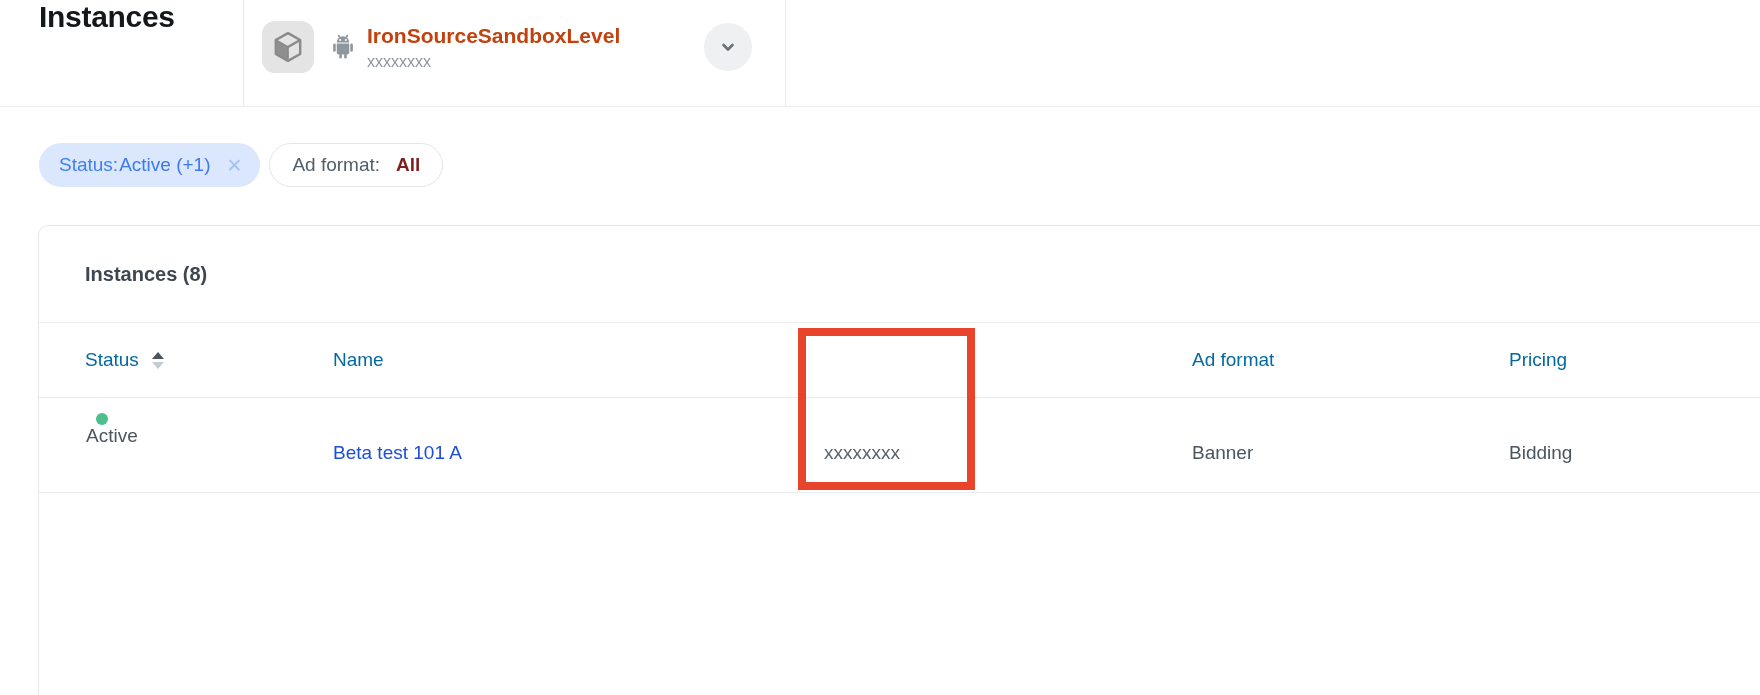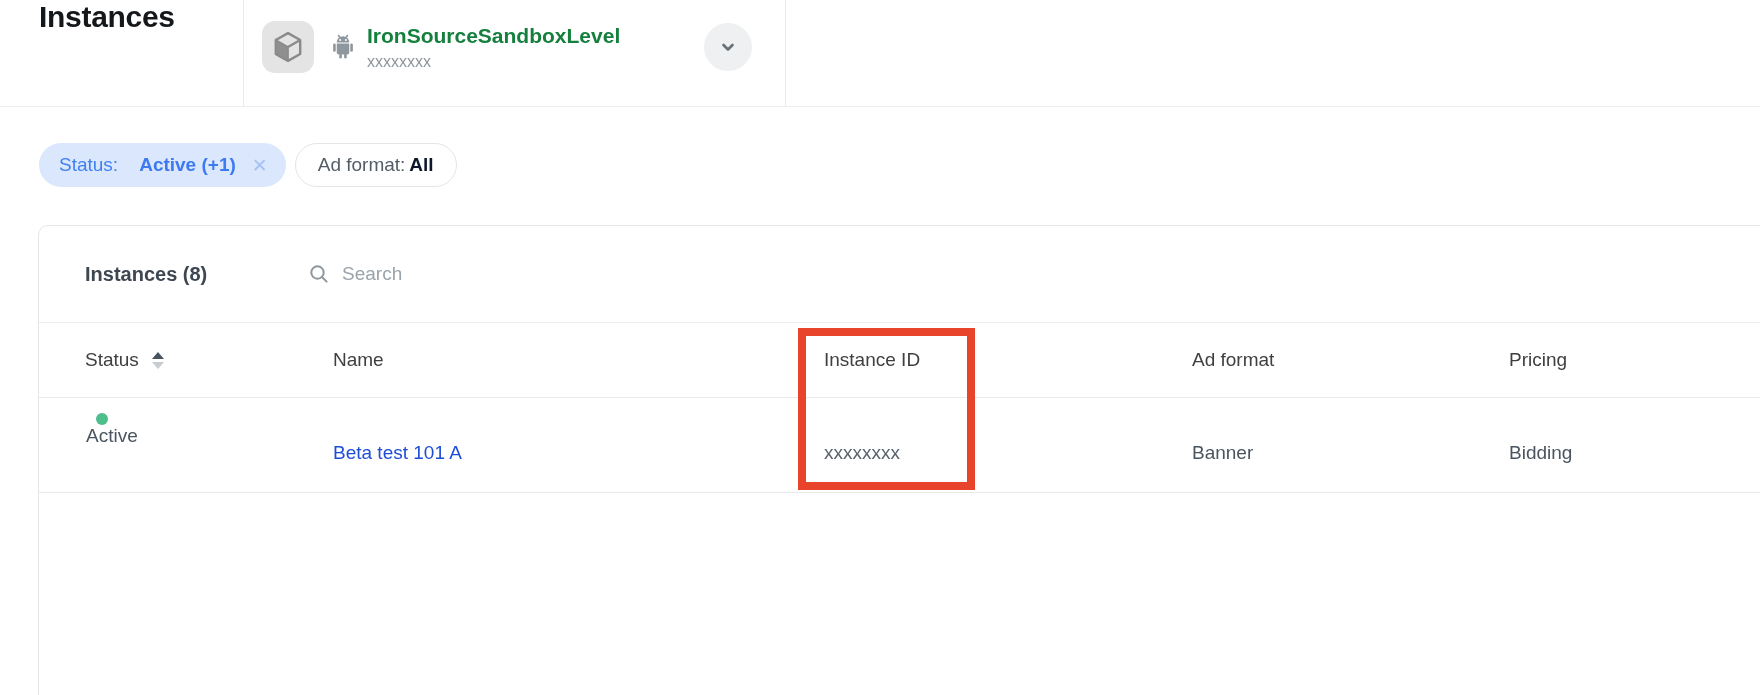--- a/index.html
+++ b/index.html
@@ -12,54 +12,54 @@
             background:#fff; border-bottom:1px solid #ececec; display:flex; }
   .title-sect { width:244px; height:100%; display:flex; align-items:flex-start;
                 padding-left:39px; padding-bottom:12px; border-right:1px solid #e9e9e9; }
   .page-title { font-size:30px; font-weight:700; color:#15181b; letter-spacing:-0.3px; }
   .sel-sect { width:542px; height:100%; display:flex; align-items:center;
               padding-bottom:12px; border-right:1px solid #e9e9e9; position:relative; }
   .app-icon { width:52px; height:52px; margin-left:18px; border-radius:13px;
               background:#e4e4e4; display:flex; align-items:center; justify-content:center; flex:0 0 auto; }
   .android-wrap { margin-left:14px; flex:0 0 auto; display:flex; align-items:center; }
   .app-meta { margin-left:9px; display:flex; flex-direction:column; }
-  .app-name { font-size:21px; font-weight:700; color:#15803d; line-height:1.25; }
+  .app-name { font-size:21px; font-weight:700; color:#c2410c; line-height:1.25; }
   .app-key  { font-size:16px; color:#8d959c; margin-top:4px; }
   .chev-btn { margin-left:auto; margin-right:33px; width:48px; height:48px; border-radius:50%;
               background:#eef0f1; border:none; display:flex; align-items:center; justify-content:center;
               cursor:pointer; flex:0 0 auto; }
 
   
   .chips { position:absolute; left:39px; top:143px; display:flex; gap:9px; }
   .chip { height:44px; border-radius:22px; display:flex; align-items:center; font-size:19px; }
   .chip-blue { background:#dbe7fc; padding:0 18px 0 20px; }
   .chip-blue .chip-label { color:#4080f2; font-weight:400; }
-  .chip-blue .chip-value { color:#3d7af0; font-weight:700; margin-left:21px; }
+  .chip-blue .chip-value { color:#3d7af0; font-weight:400; margin-left:1px; }
   .chip-close { color:#a6c2f4; font-weight:700; font-size:19px; margin-left:16px; cursor:pointer; line-height:1; }
   .chip-plain { background:#fff; border:1px solid #e3e5e8; padding:11px 22px; }
   .chip-plain .chip-label { color:#535d67; font-weight:400; }
-  .chip-plain .chip-value { color:#0f172a; font-weight:700; margin-left:4px; }
+  .chip-plain .chip-value { color:#7f1d1d; font-weight:700; margin-left:16px; }
 
   
   .card { position:absolute; left:38px; top:225px; right:-24px; bottom:-24px;
           background:#fff; border:1px solid #e6e6e6; border-radius:10px; }
   .card-toolbar { height:97px; display:flex; align-items:center; padding-left:46px;
                   border-bottom:1px solid #ececec; }
   .card-title { width:223px; font-size:20px; font-weight:700; color:#3e4751; }
   .searchbox { display:flex; align-items:center; }
   .search-input { border:none; outline:none; font-size:19px; color:#4b555f; width:320px;
                   margin-left:12px; background:transparent;
                   font-family:"Liberation Sans","DejaVu Sans",sans-serif; }
   .search-input::placeholder { color:#9ba3ab; opacity:1; }
 
   .thead { position:relative; height:75px; border-bottom:1px solid #eaeaea; }
   .trow  { position:relative; height:95px; border-bottom:1px solid #eaeaea; }
   .cell { position:absolute; top:0; height:100%; display:flex; align-items:center;
           font-size:19px; }
-  .thead .cell { color:#404040;align-items:center; }
+  .thead .cell { color:#0369a1;align-items:center; }
   .trow  .cell { color:#4b555f; padding-top:15px; }
   .c-status { left:46px; }
   .c-name   { left:294px; }
   .c-id     { left:785px; }
   .c-adf    { left:1153px; }
   .c-price  { left:1470px; }
   .trow .c-status { left:47px;flex-direction:column; }
 
   .sort-icon { display:flex; flex-direction:column; gap:3px; margin-left:13px; cursor:pointer; }
   .sort-icon .up   { width:0; height:0; border-left:6px solid transparent; border-right:6px solid transparent;
@@ -130,41 +130,31 @@
     </div>
     <div class="chip chip-plain">
       <span class="chip-label">Ad format:</span>
       <span class="chip-value">All</span>
     </div>
   </div>
 
   <section class="card">
     <div class="card-toolbar">
       <div class="card-title">Instances (8)</div>
-      <div class="searchbox">
-        <span>
-          <svg width="22" height="22" viewBox="0 0 22 22">
-            <circle cx="9.5" cy="9.5" r="6.2" fill="none" stroke="#8f979e" stroke-width="2"></circle>
-            <line x1="14.2" y1="14.2" x2="18.6" y2="18.6" stroke="#8f979e" stroke-width="2" stroke-linecap="round"></line>
-          </svg>
-        </span>
-        <input class="search-input" type="text" placeholder="Search" style="">
-      </div>
     </div>
 
     <div class="thead">
       <div class="cell c-status">
         <span>Status</span>
         <span class="sort-icon">
           <span class="up"></span>
           <span class="down"></span>
         </span>
       </div>
       <div class="cell c-name">Name</div>
-      <div class="cell c-id">Instance ID</div>
       <div class="cell c-adf">Ad format</div>
       <div class="cell c-price">Pricing</div>
     </div>
 
     <div class="trow">
       <div class="cell c-status">
         <span class="status-dot"></span>
         <span>Active</span>
       </div>
       <div class="cell c-name">

